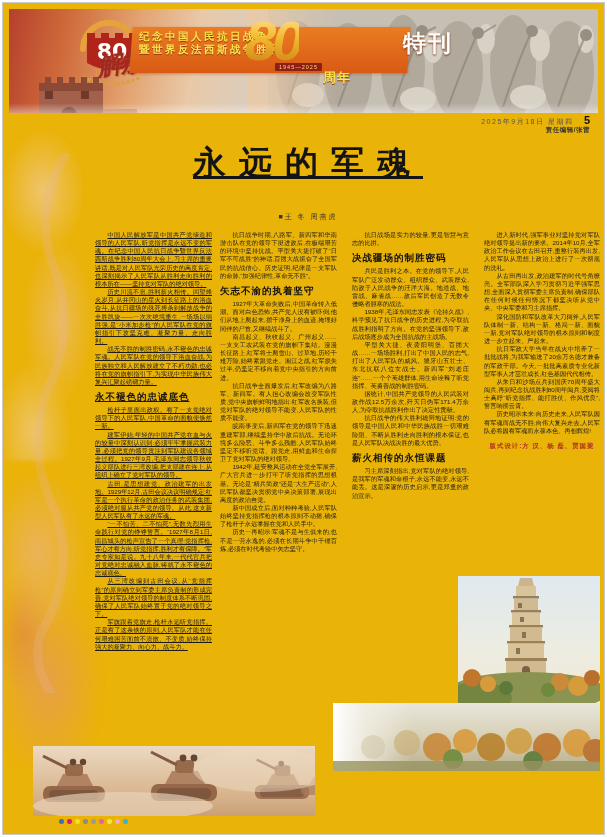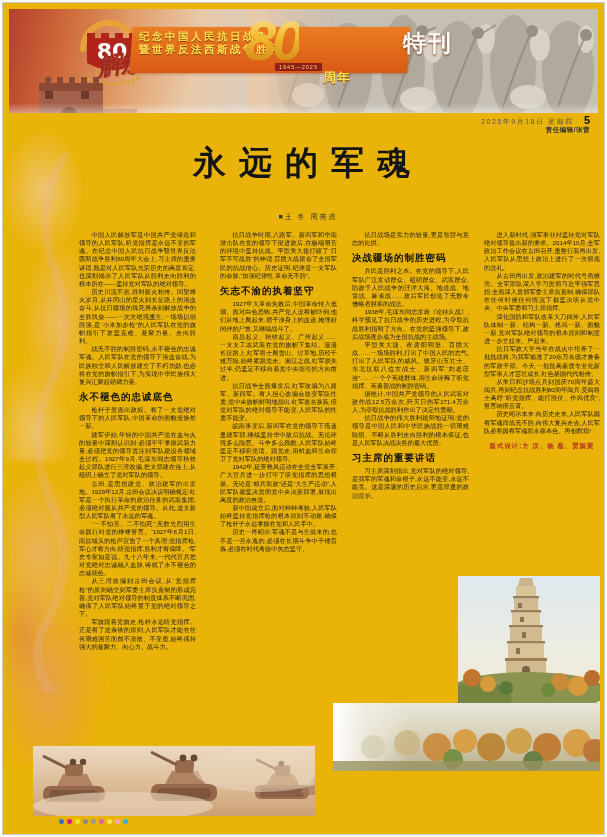--- a/index.html
+++ b/index.html
@@ -41,32 +41,32 @@
                radial-gradient(50px 120px at 55px 190px,#eec4ba77,#0000 70%),
                radial-gradient(55px 100px at 30px 300px,#f3d8d077,#0000 70%);filter:blur(2px);}
   .wm2{left:0;top:430px;width:130px;height:330px;
     background:radial-gradient(70px 120px at 35px 120px,#ecb3a588,#0000 70%),
                radial-gradient(80px 150px at 45px 250px,#e2907e88,#0000 70%),
                radial-gradient(40px 90px at 20px 200px,#d96a5466,#0000 70%);filter:blur(3px);}
   .wm-wall{left:18px;top:150px;width:60px;height:540px;opacity:.45;}
 
   
   .headline{position:absolute;left:140px;top:138px;width:330px;text-align:center;
-    font-size:33px;font-weight:900;color:#141414;letter-spacing:13px;font-family:"DejaVu Sans","Liberation Sans",sans-serif;}
+    font-size:33px;font-weight:900;color:#141414;letter-spacing:13px;font-family:"DejaVu Sans","Liberation Sans",sans-serif;text-decoration:underline;}
   .subtitle{position:absolute;left:160px;top:186px;width:290px;text-align:center;
     font-size:13px;font-weight:bold;color:#1a1a1a;letter-spacing:1px;}
   .byline{position:absolute;left:230px;top:209px;width:150px;text-align:center;font-size:7px;color:#333;letter-spacing:2px;}
 
   
   .col{position:absolute;overflow:hidden;font-size:6.2px;line-height:8.15px;color:#1c1c1c;
     text-align:justify;word-break:break-all;}
   .col p{margin:0;text-indent:2em;}
   .col h4{margin:7px 0 5px;font-size:9.5px;letter-spacing:1px;color:#111;text-indent:0;}
   .col .credit{color:#b03024;text-indent:0;text-align:center;margin-top:7px;font-weight:bold;font-size:6.4px;letter-spacing:1px;}
-  .c1{left:76px;top:228px;width:117px;height:507px;}
+  .c1{left:92px;top:228px;width:117px;height:507px;text-decoration:underline;}
   .c2{left:217px;top:228px;width:117px;height:507px;}
   .c3{left:349px;top:228px;width:117px;height:474px;}
   .c4{left:481px;top:228px;width:116px;height:344px;}
 
   
   .tanks{position:absolute;left:30px;top:743px;width:282px;height:70px;overflow:hidden;
     background:linear-gradient(#ecd9c2,#d8b48c 70%,#caa076);}
   .dots{position:absolute;left:56px;top:816px;display:flex;gap:3.5px;}
   .dots span{width:4.5px;height:4.5px;border-radius:50%;display:block;}
   .pagoda-photo{position:absolute;left:455px;top:573px;width:142px;height:130px;overflow:hidden;
@@ -196,21 +196,21 @@
       <p>历史一再昭示:军魂不是与生俱来的,也不是一劳永逸的,必须在长期斗争中千锤百炼,必须在时代考验中矢志坚守。</p>
     </div>
   <div class="col c3">
       <p>抗日战场是实力的较量,更是智慧与意志的比拼。</p>
       <h4>决战疆场的制胜密码</h4>
       <p>兵民是胜利之本。在党的领导下,人民军队广泛发动群众、组织群众、武装群众,陷敌于人民战争的汪洋大海。地道战、地雷战、麻雀战……敌后军民创造了无数令侵略者胆寒的战法。</p>
       <p>1938年,毛泽东同志发表《论持久战》,科学预见了抗日战争的历史进程,为夺取抗战胜利指明了方向。在党的坚强领导下,敌后战场逐步成为全国抗战的主战场。</p>
       <p>平型关大捷、夜袭阳明堡、百团大战……一场场胜利,打出了中国人民的志气,打出了人民军队的威风。狼牙山五壮士、东北抗联八位女战士、新四军“刘老庄连”……一个个英雄群体,用生命诠释了听党指挥、英勇善战的制胜密码。</p>
       <p>据统计,中国共产党领导的人民武装对敌作战12.5万余次,歼灭日伪军171.4万余人,为夺取抗战胜利作出了决定性贡献。</p>
       <p>抗日战争的伟大胜利雄辩地证明:党的领导是中国人民和中华民族战胜一切艰难险阻、不断从胜利走向胜利的根本保证,也是人民军队决战决胜的最大优势。</p>
-      <h4>习主席的重要讲话</h4>
+      <h4>薪火相传的永恒课题</h4>
       <p>习主席深刻指出,党对军队的绝对领导,是我军的军魂和命根子,永远不能变,永远不能丢。这是深邃的历史启示,更是郑重的政治宣示。</p>
     </div>
   <div class="col c4">
       <p>进入新时代,强军事业对坚持党对军队绝对领导提出新的要求。2014年10月,全军政治工作会议在古田召开,重整行装再出发,人民军队从思想上政治上进行了一次彻底的洗礼。</p>
       <p>从古田再出发,政治建军的时代号角嘹亮。全军部队深入学习贯彻习近平强军思想,全面深入贯彻军委主席负责制,确保部队在任何时候任何情况下都坚决听从党中央、中央军委和习主席指挥。</p>
       <p>深化国防和军队改革大刀阔斧,人民军队体制一新、结构一新、格局一新、面貌一新,党对军队绝对领导的根本原则和制度进一步立起来、严起来。</p>
       <p>抗日军政大学当年在战火中培养了一批批战将,为我军输送了20余万名德才兼备的军政干部。今天,一批批高素质专业化新型军事人才茁壮成长,红色基因代代相传。</p>
       <p>从朱日和沙场点兵到国庆70周年盛大阅兵,再到纪念抗战胜利80周年阅兵,受阅将士高呼“听党指挥、能打胜仗、作风优良”,誓言响彻云霄。</p>
       <p>历史昭示未来:向历史走来,人民军队因有军魂而战无不胜;向伟大复兴走去,人民军队必将因有军魂而永葆本色、再创辉煌!</p>
       <p class="credit">版式设计:方 汉、杨 磊、贾国梁</p>

